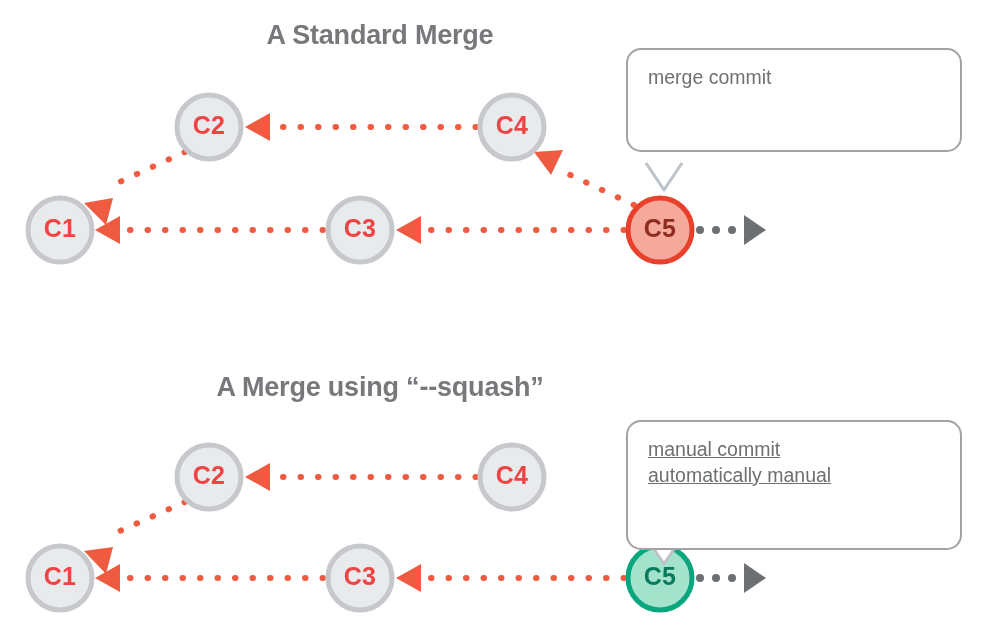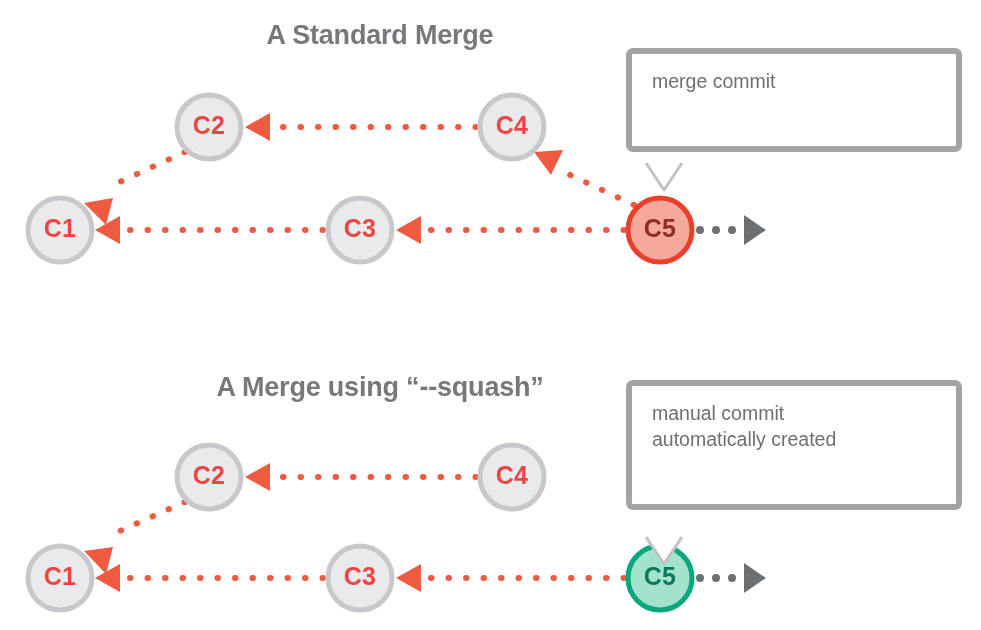--- a/index.html
+++ b/index.html
@@ -21,29 +21,29 @@
     letter-spacing:-0.2px;
     white-space:nowrap;
   }
   #title-standard{ left:0; top:20px; width:760px; text-align:center; }
   #title-squash{ left:0; top:372px; width:760px; text-align:center; }
 
   .callout{
     position:absolute;
     box-sizing:border-box;
     background:#ffffff;
-    border:6px solid #a3a3a3;
-    border-radius:7px;
+    border:2px solid #a3a3a3;
+    border-radius:15px;
     color:#6d7073;
     font-size:19.5px;
     line-height:26px;
     padding:14px 18px 14px 20px;
   }
   #callout-merge{ left:626px; top:48px; width:336px; height:104px;}
-  #callout-manual{ left:626px; top:380px; width:336px; height:130px;}
+  #callout-manual{ left:626px; top:420px; width:336px; height:130px;text-decoration:underline;}
   .callout .ln{white-space:nowrap;}
   .callout em{font-style:italic;}
 
   .node-label{
     position:absolute;
     font-weight:bold;
     font-size:25px;
     text-align:center;
     width:70px;
     margin-left:-35px;
@@ -163,16 +163,16 @@
   <div class="node-label lbl-gray" style="left:360px;top:578px;">C3</div>
   <div class="node-label lbl-gray" style="left:512px;top:477px;">C4</div>
   <div class="node-label lbl-teal" style="left:660px;top:578px;">C5</div>
 
   <div class="callout" id="callout-merge">
       <div class="ln"><span>merge commit</span></div>
     </div>
 
   <div class="callout" id="callout-manual">
       <div class="ln"><span>manual commit</span></div>
-      <div class="ln"><span>automatically created</span></div>
+      <div class="ln"><span>automatically manual</span></div>
     </div>
 
 </div>
 
 </body></html>

